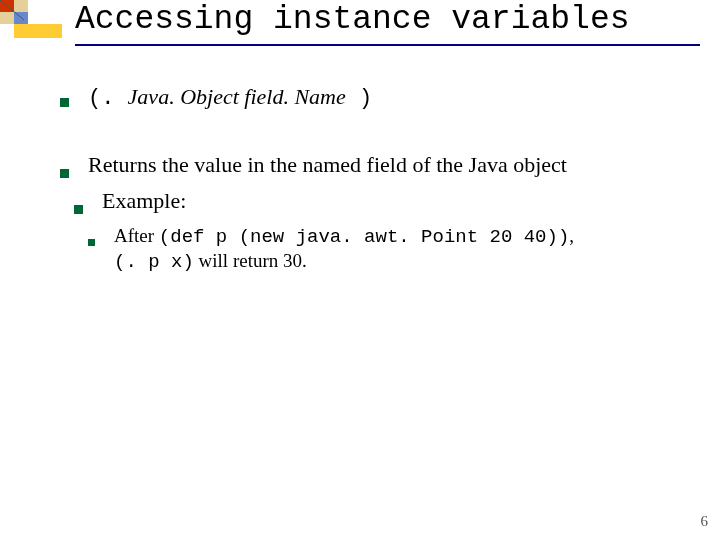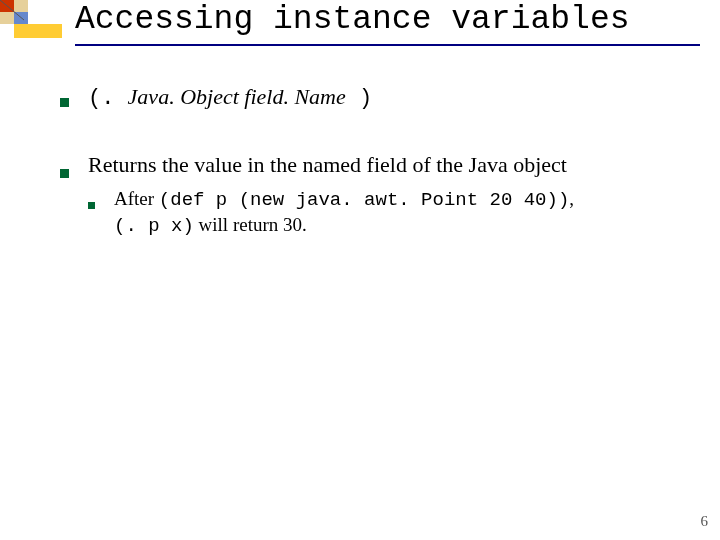--- a/index.html
+++ b/index.html
@@ -129,20 +129,24 @@
     <div class="tcol">
       <span class="mono">(. </span><span class="ital">Java. Object  field. Name</span><span class="mono"> )</span>
     </div>
   </div>
 
   <div class="row-tight">
     <div class="bcol"><span class="bullet"></span></div>
     <div class="tcol">Returns the value in the named field of the Java object</div>
   </div>
 
+  <div class="row-tight">
+    <div class="bcol" style="padding-left:14px;"><span class="bullet"></span></div>
+    <div class="tcol">Example:</div>
+  </div>
 
   <div class="nested">
     <div class="row-tight">
       <div class="bcol"><span class="bullet-sm"></span></div>
       <div class="tcol">
         <span>After </span><span class="mono">(def p (new java. awt. Point 20 40))</span><span>,</span><br>
         <span class="mono">(. p x)</span><span>  will return 30.</span>
       </div>
     </div>
   </div>

